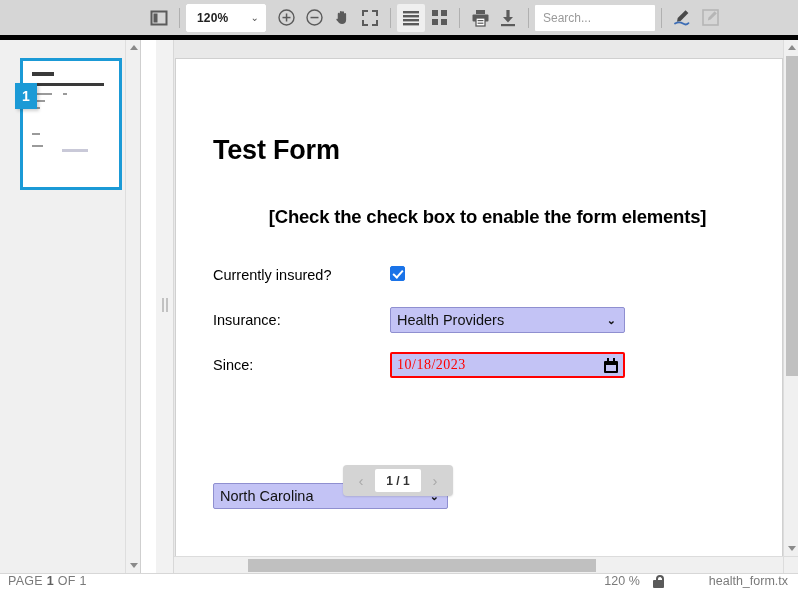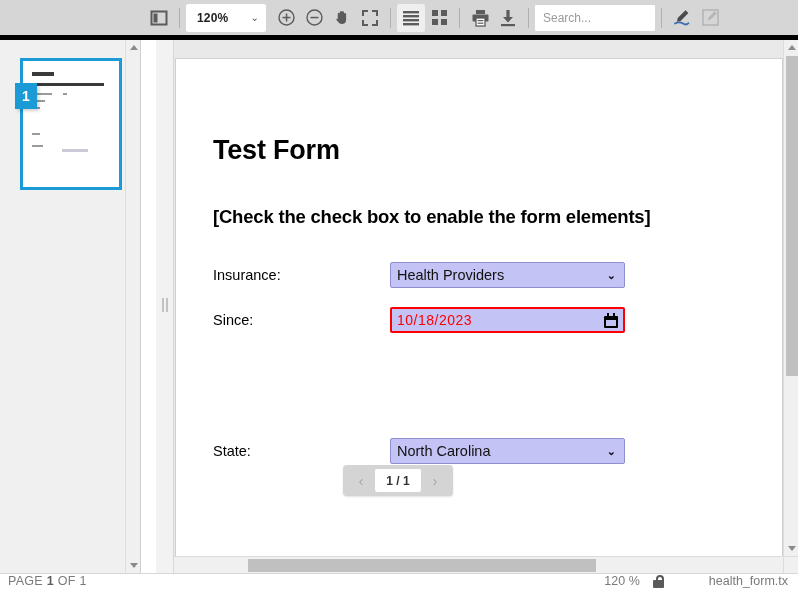--- a/index.html
+++ b/index.html
@@ -174,21 +174,21 @@
   }
   #page-inner {
     position: absolute; left: 37px; top: 76px; right: 20px;
   }
   h1.doc-title {
     font-size: 27px; font-weight: bold; color: #000;
     margin: 0 0 40px 0; letter-spacing: -.2px;
   }
   h2.doc-sub {
     font-size: 18.5px; font-weight: bold; color: #000;
-    margin: 0 0 34px 0; letter-spacing: -.2px;
+    margin: 0 0 34px 0; letter-spacing: -.2px; text-align: center;
   }
   .frow {
     display: flex; align-items: center;
     margin-bottom: 19px;
     height: 26px;
   }
   .flabel {
     width: 177px; font-size: 14.5px; color: #000; flex: none;
   }
   .fctl { flex: none; }
@@ -232,21 +232,21 @@
     width: 235px; height: 26px;
     background: #c3c3f5;
     border: 2px solid #ff0000;
     border-radius: 2px;
     box-sizing: border-box;
     display: flex; align-items: center;
     padding: 0 5px;
     cursor: text;
   }
   .datewrap .dtxt {
-    font-family: Liberation Sans, sans-serif;
+    font-family: Liberation Serif, serif;
     font-size: 14px; color: #ff0000;
     letter-spacing: .5px;
   }
   .datewrap .cal {
     margin-left: auto; width: 14px; height: 15px; position: relative;
     cursor: pointer;
   }
   .datewrap .cal .body {
     position: absolute; left: 0; top: 3px;
     width: 14px; height: 12px;
@@ -518,20 +518,26 @@
     </div>
   </div>
 
   <div id="viewer">
     <div id="page">
       <div id="page-inner">
 
         <h1 class="doc-title">Test Form</h1>
         <h2 class="doc-sub">[Check the check box to enable the form elements]</h2>
 
+        <div class="frow">
+          <div class="flabel">Currently insured?</div>
+          <div class="fctl">
+            <input class="cbx" type="checkbox" checked="" style="">
+          </div>
+        </div>
 
         <div class="frow">
           <div class="flabel">Insurance:</div>
           <div class="fctl selwrap">
             <select class="fsel">
               <option>Health Providers</option>
             </select>
             <span class="arrow">⌄</span>
           </div>
         </div>
@@ -545,21 +551,20 @@
                 <span class="bar"></span>
               <span class="p1"></span>
                 <span class="p2"></span>
             </span>
           </div>
         </div>
 
         <div style="height:86px"></div>
 
         <div class="frow">
-          <div class="flabel">State:</div>
           <div class="fctl selwrap">
             <select class="fsel">
               <option>North Carolina</option>
             </select>
             <span class="arrow">⌄</span>
           </div>
         </div>
 
       </div>
     </div>

